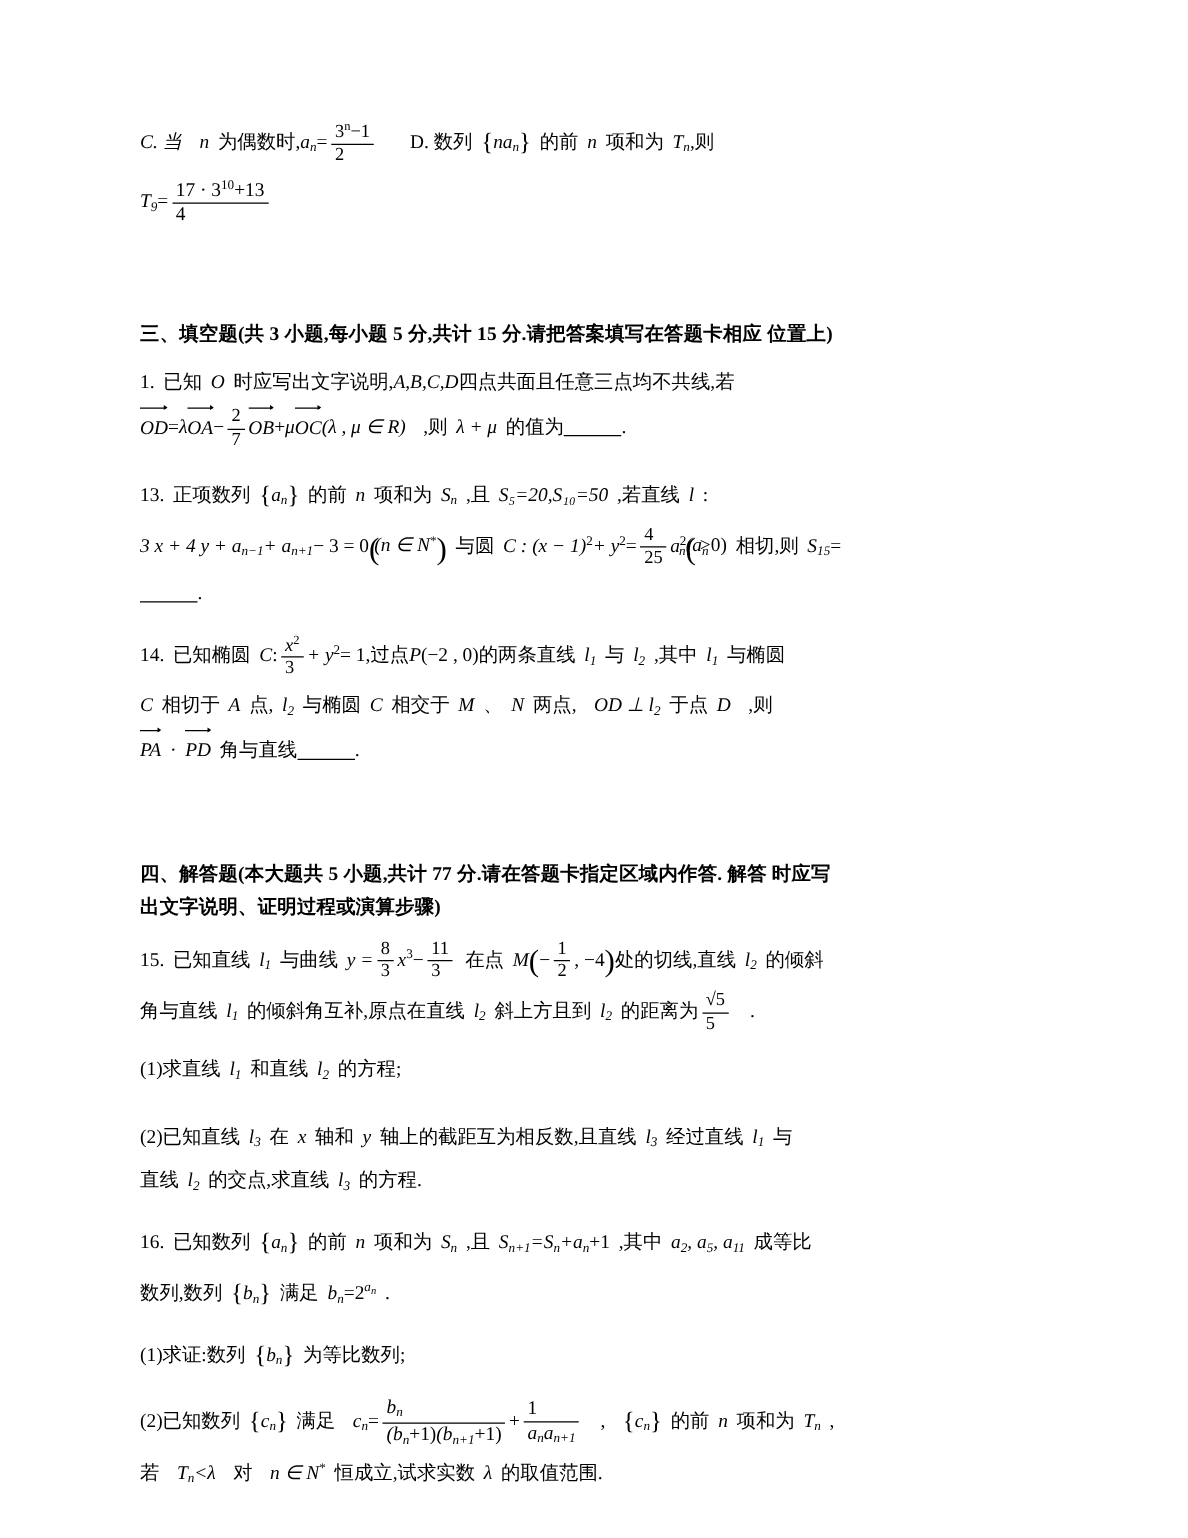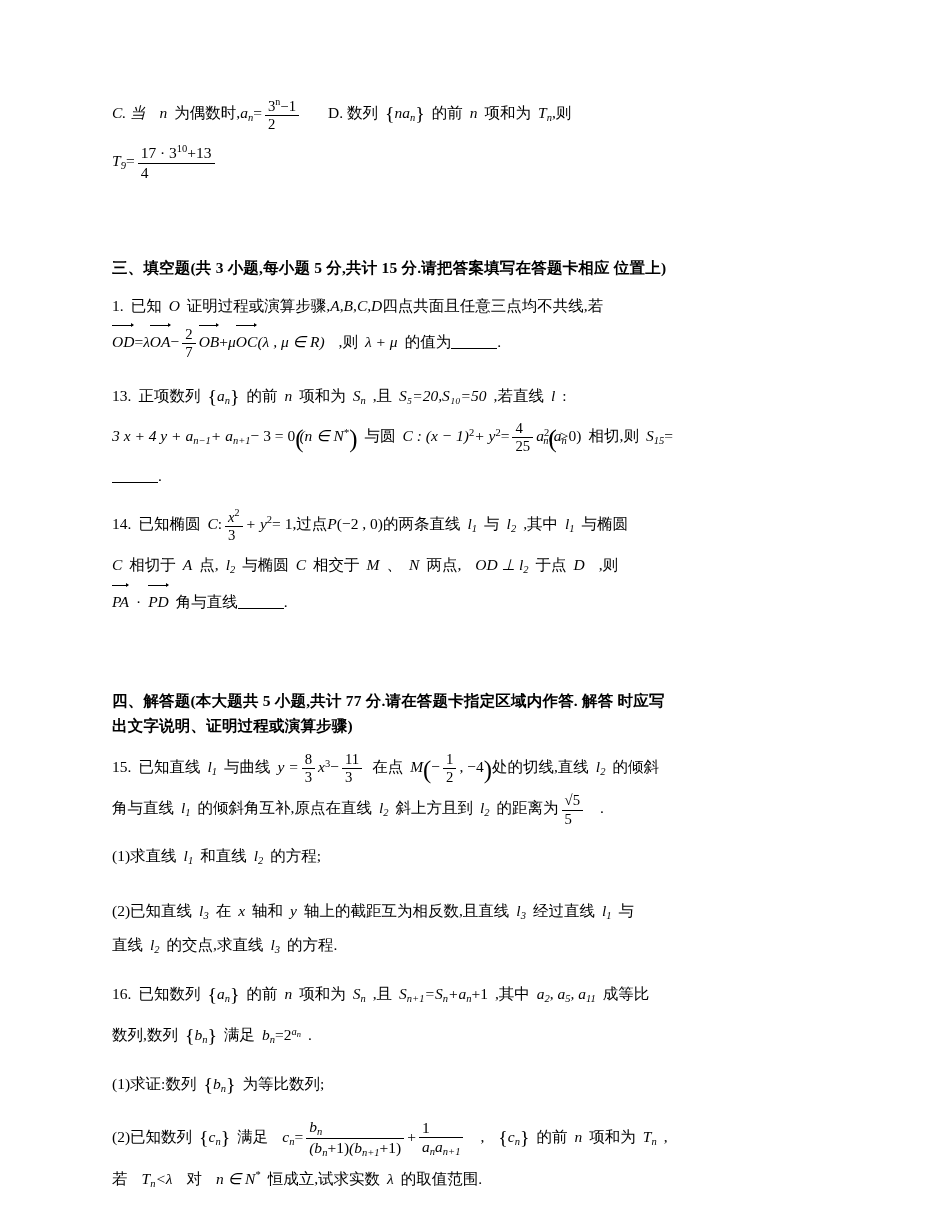--- a/index.html
+++ b/index.html
@@ -141,21 +141,21 @@
   </div>
 
   <div class="spacer-lg"></div>
 
   <div class="sect-head">三、填空题(共 3 小题,每小题 5 分,共计 15 分.请把答案填写在答题卡相应 位置上)</div>
 
   <div class="spacer-sm"></div>
 
   <div class="block">
     <div class="para tight">
-      <span>1.</span><span class="sp"></span><span>已知</span><span class="sp"></span><span class="mi">O</span><span class="sp"></span><span>证明过程或演算步骤,</span><span class="mi">A,B,C,D</span><span>四点共面且任意三点均不共线,若</span>
+      <span>1.</span><span class="sp"></span><span>已知</span><span class="sp"></span><span class="mi">O</span><span class="sp"></span><span>时应写出文字说明,</span><span class="mi">A,B,C,D</span><span>四点共面且任意三点均不共线,若</span>
     </div>
     <div class="para tight">
       <span class="vecbar">OD</span><span class="mn">=</span><span class="mi">λ</span><span class="vecbar">OA</span><span class="mn">−</span><span class="frac"><span class="num">2</span><span class="den">7</span></span><span class="vecbar">OB</span><span class="mn">+</span><span class="mi">μ</span><span class="vecbar">OC</span><span class="mi">(λ , μ ∈ R)</span><span class="sp2"></span><span>,则</span><span class="sp"></span><span class="mi">λ + μ</span><span class="sp"></span><span>的值为</span><span class="blank"></span><span>.</span>
     </div>
   </div>
 
   <div class="spacer-sm"></div>
 
   <div class="block">
     <div class="para tight">

